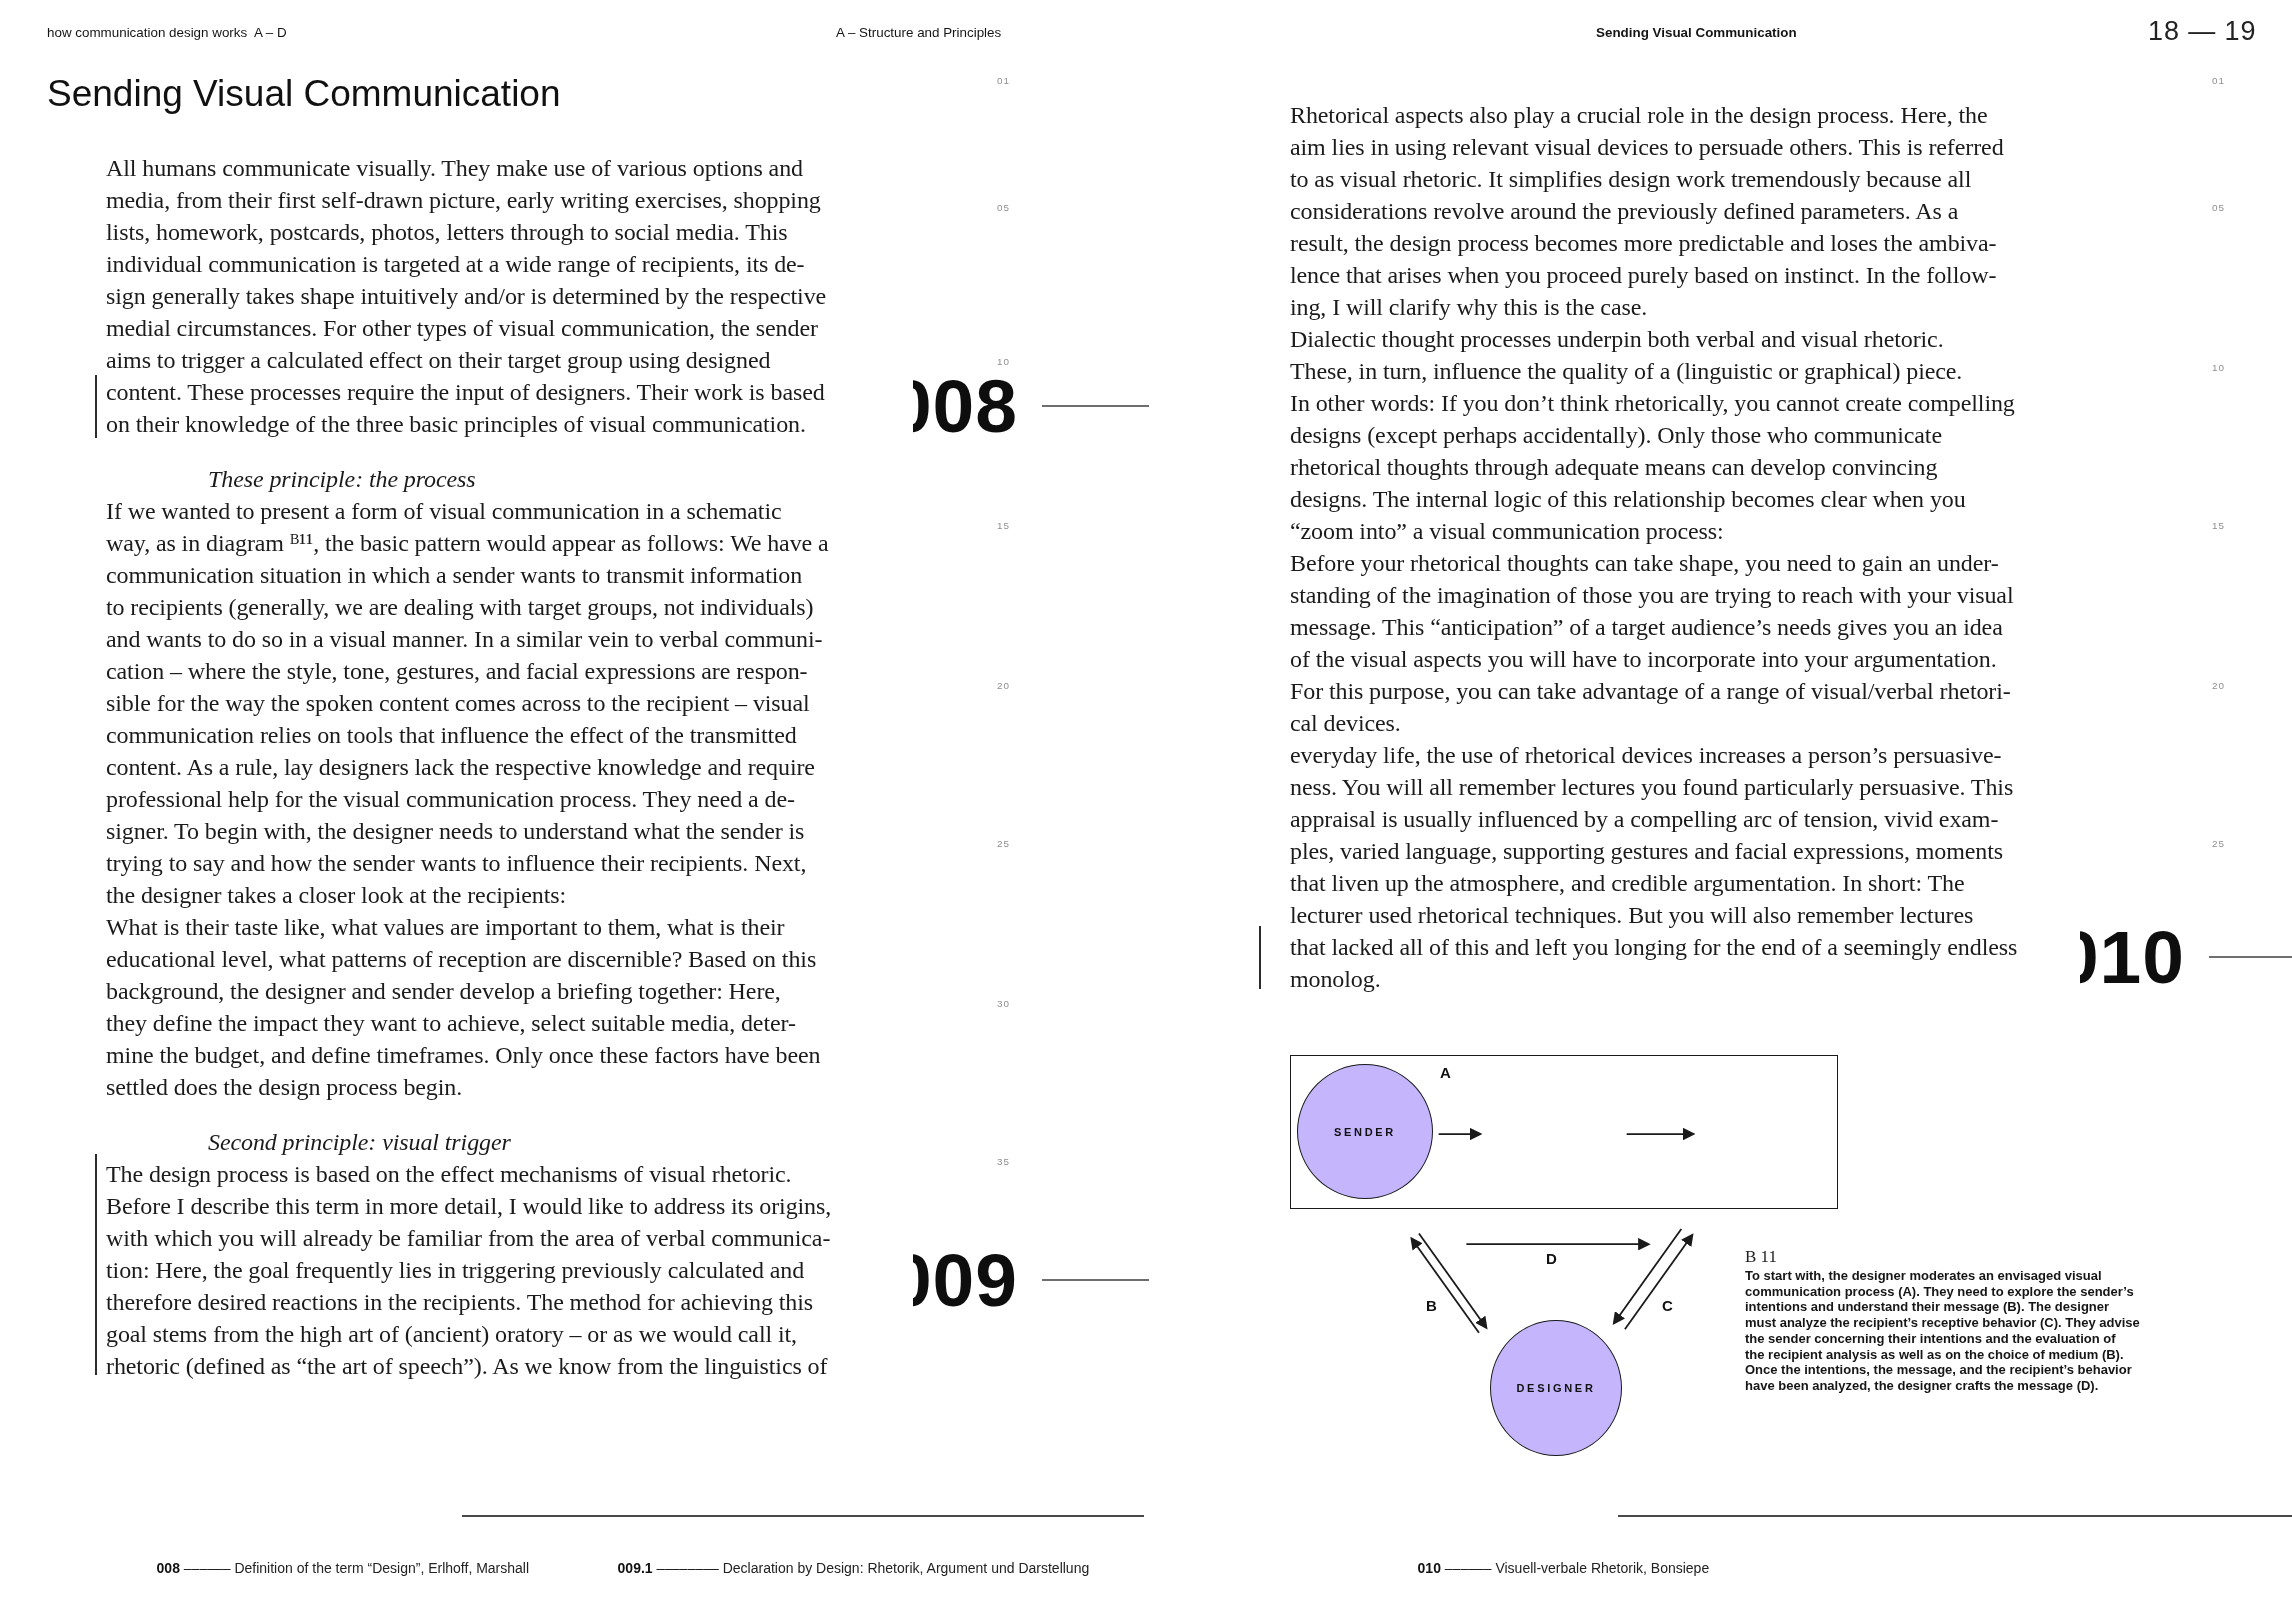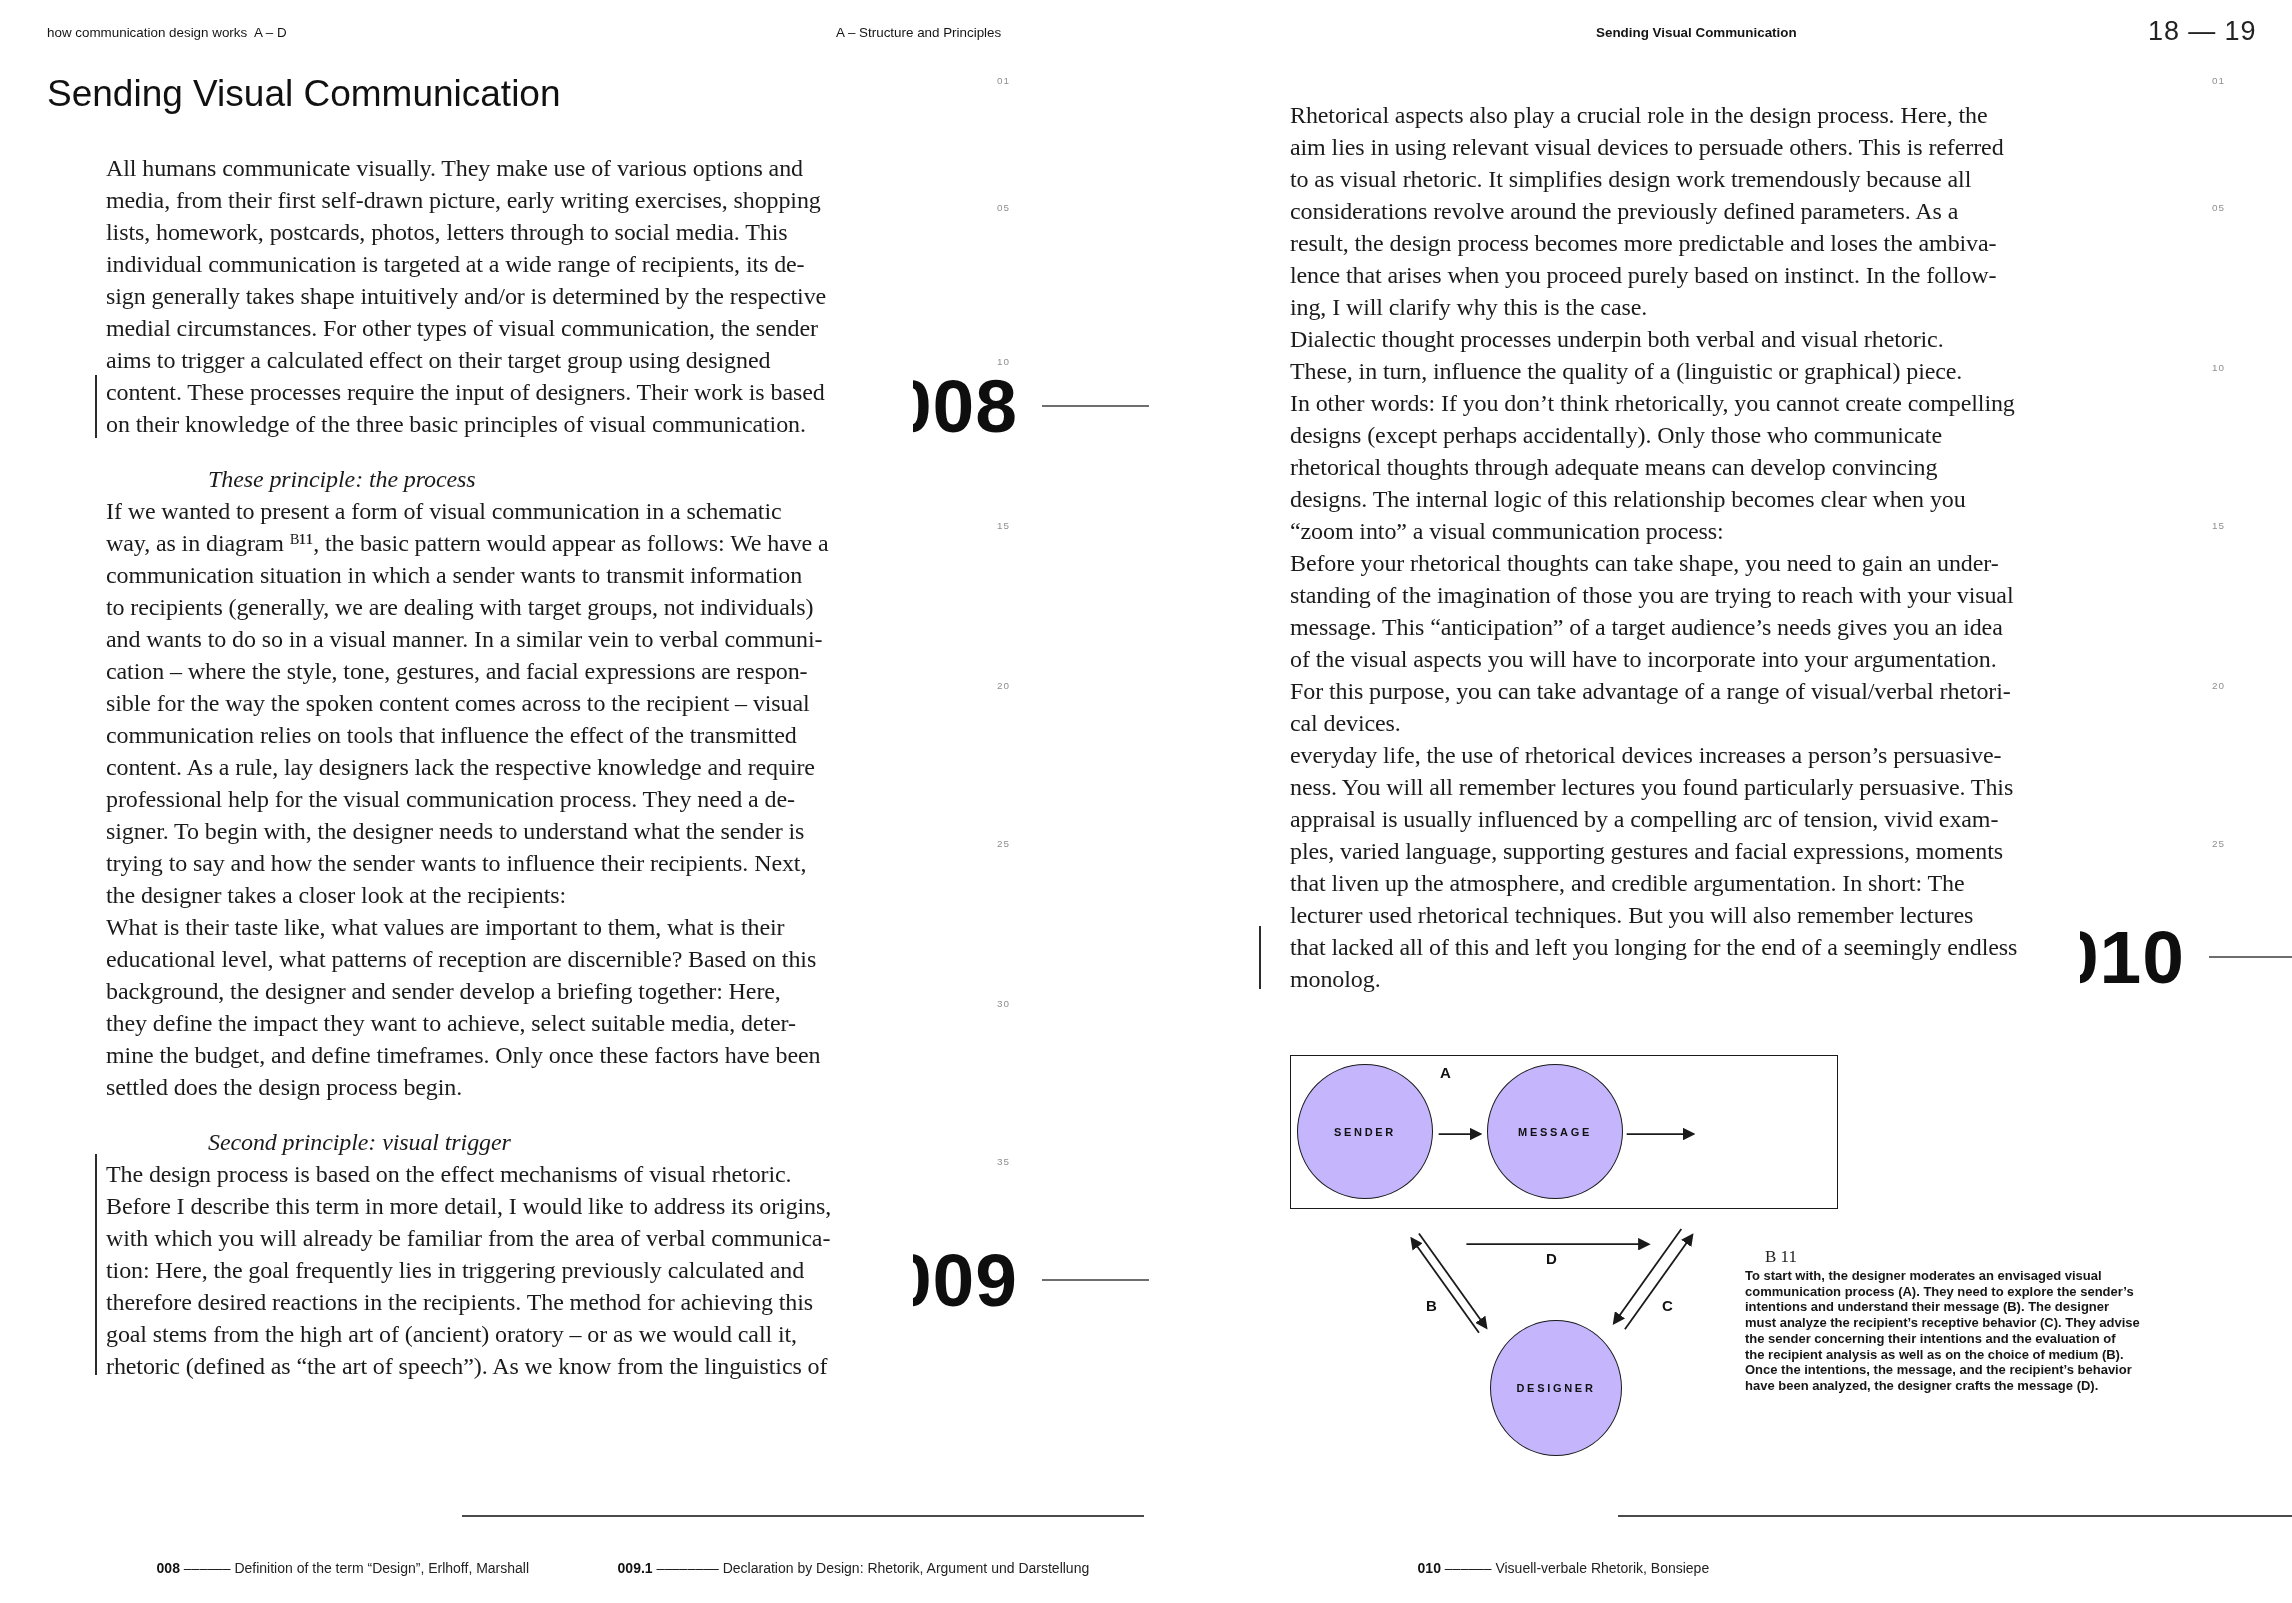--- a/index.html
+++ b/index.html
@@ -29,21 +29,21 @@
   .cbar{position:absolute;width:1.8px;background:#2c2c2c;}
   
   .dbox{position:absolute;border:1.8px solid #1a1a1a;background:transparent;}
   .dcircle{position:absolute;border:1.8px solid #1a1a1a;border-radius:50%;
            display:flex;align-items:center;justify-content:center;
            font-family:"Liberation Sans",sans-serif;font-weight:700;font-size:11px;
            letter-spacing:2.7px;color:#111;background:#c4b5fd;}
   .dlabel{position:absolute;font-family:"Liberation Sans",sans-serif;font-weight:700;
           font-size:15px;color:#111;}
   
-  .cap-ref{position:absolute;font-family:"Liberation Serif",serif;font-size:17px;color:#222;white-space:pre;margin-left:20px;}
+  .cap-ref{position:absolute;font-family:"Liberation Serif",serif;font-size:17px;color:#222;white-space:pre;}
   .cap-par{position:absolute;font-family:"Liberation Sans",sans-serif;font-weight:700;
            font-size:13px;line-height:15.7px;color:#161616;white-space:pre;}
   
   .fnrule{position:absolute;height:1.8px;background:#4a4a4a;}
   .fn{position:absolute;font-family:"Liberation Sans",sans-serif;font-size:14px;
       line-height:31px;color:#222;white-space:pre;}
   .fn b{font-weight:700;color:#111;}
 </style>
 </head>
 <body>
@@ -176,21 +176,20 @@
     <line x1="144" y1="207" x2="219" y2="312" stroke="#1a1a1a" stroke-width="2" marker-end="url(#ah)"></line>
     <line x1="211" y1="318" x2="136" y2="213" stroke="#1a1a1a" stroke-width="2" marker-end="url(#ah)"></line>
     <line x1="374" y1="314" x2="449" y2="209" stroke="#1a1a1a" stroke-width="2" marker-end="url(#ah)"></line>
     <line x1="437" y1="202" x2="362" y2="307" stroke="#1a1a1a" stroke-width="2" marker-end="url(#ah)"></line>
   </svg>
 
   <div class="dbox" style="left:1290px;top:1055px;width:546px;height:152px;"></div>
   <div class="dlabel" style="left:1440px;top:1064px;">A</div>
 
   <div class="dcircle" style="left:1297px;top:1064px;width:134px;height:133px;">SENDER</div>
-  <div class="dcircle" style="left:1487px;top:1064px;width:134px;height:133px;">MESSAGE</div>
   <div class="dcircle" style="left:1490px;top:1320px;width:130px;height:134px;">DESIGNER</div>
 
   <div class="dlabel" style="left:1546px;top:1250px;">D</div>
   <div class="dlabel" style="left:1426px;top:1297px;">B</div>
   <div class="dlabel" style="left:1662px;top:1297px;">C</div>
 
   <div class="cap-ref" style="left:1745px;top:1247px;">B 11</div>
   <div class="cap-par" style="left:1745px;top:1268px;width:430px;">To start with, the designer moderates an envisaged visual
 communication process (A). They need to explore the sender’s
 intentions and understand their message (B). The designer

